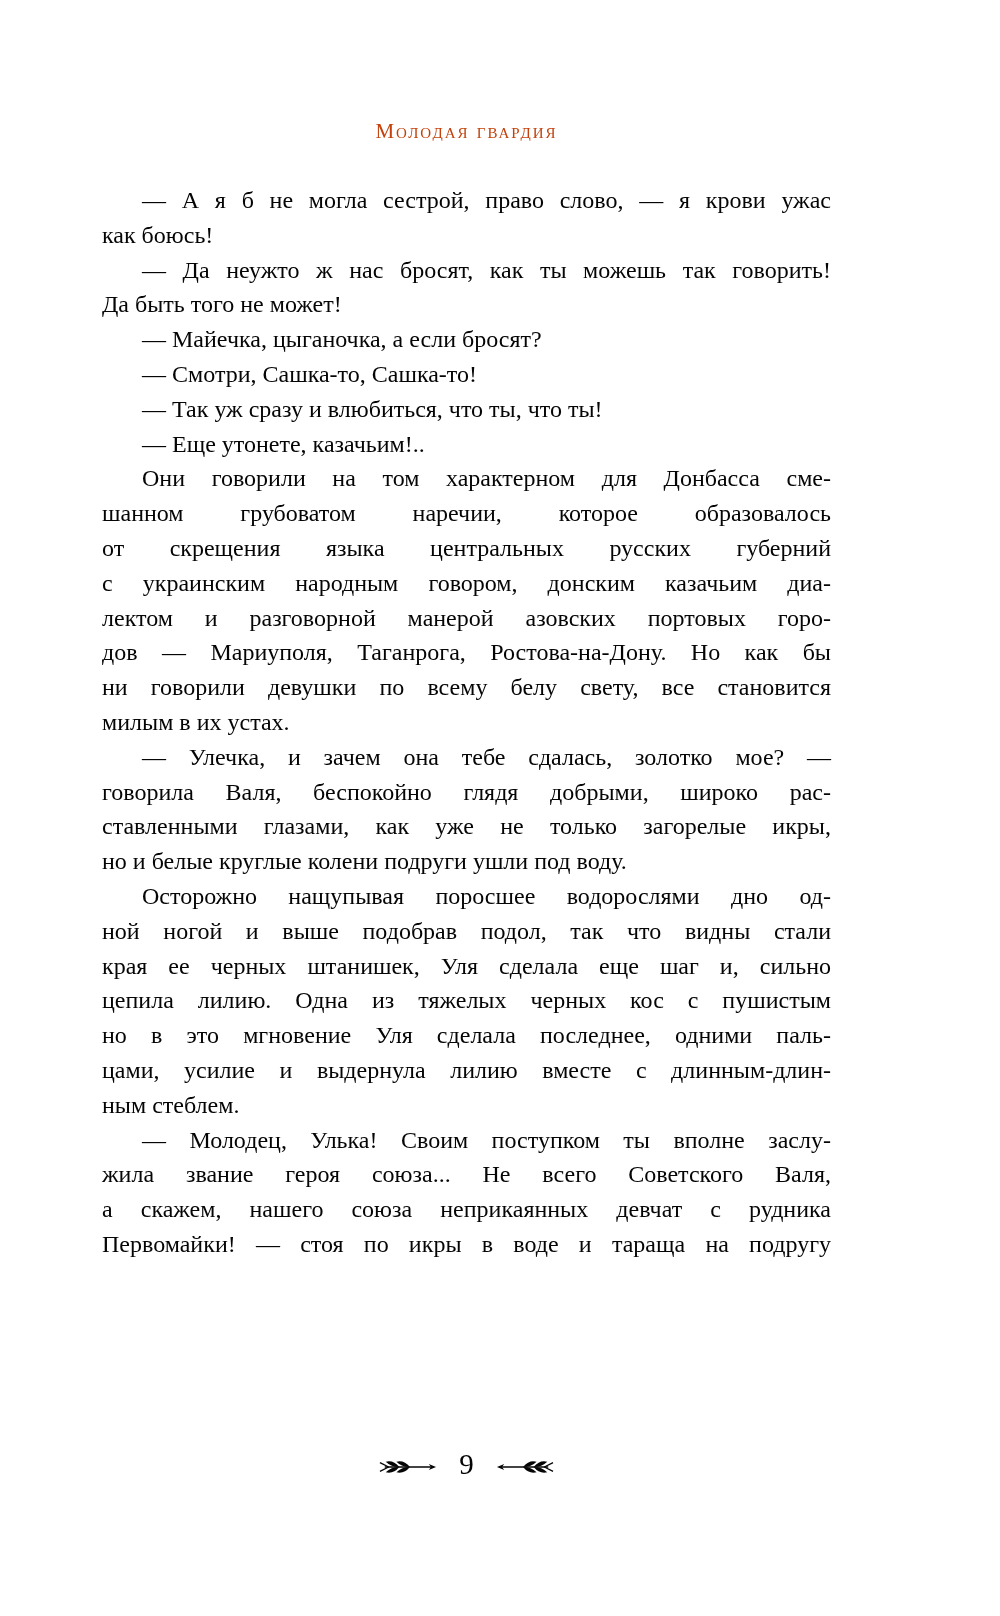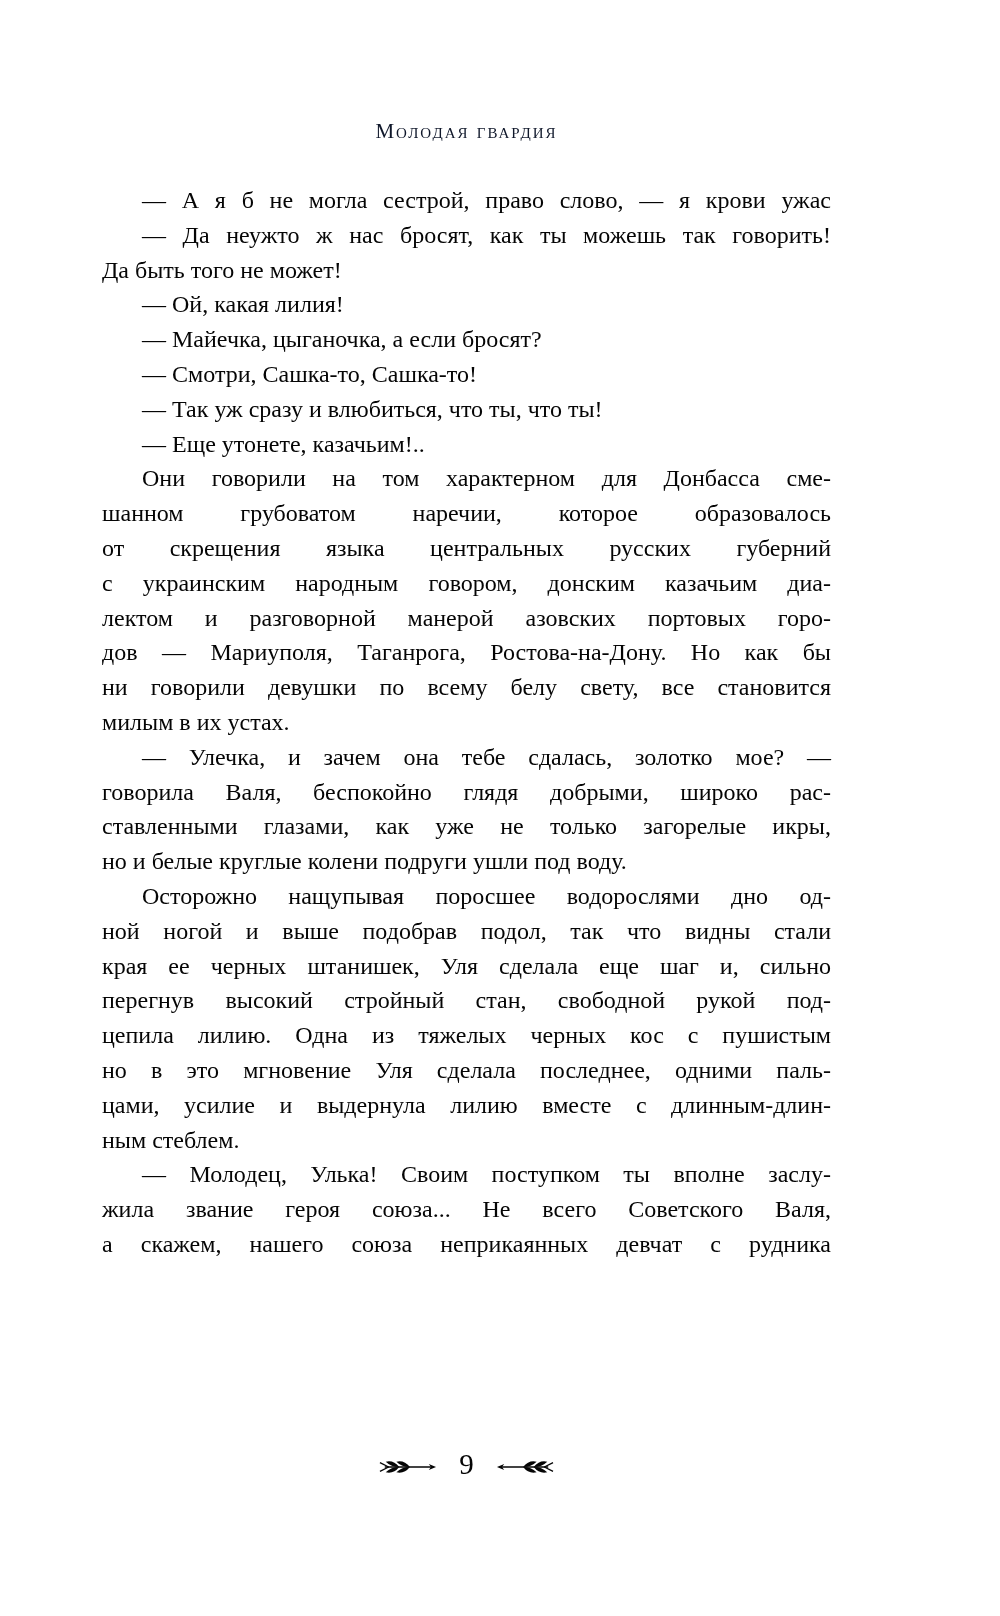--- a/index.html
+++ b/index.html
@@ -18,21 +18,21 @@
   }
   .running-header {
     position: absolute;
     top: 119px;
     left: 102px;
     width: 729px;
     text-align: center;
     font-size: 21px;
     font-variant: small-caps;
     letter-spacing: 2px;
-    color: #0f172a;
+    color: #c2410c;
     white-space: nowrap;
   }
   .text-body {
     position: absolute;
     top: 183px;
     left: 102px;
     width: 729px;
     font-size: 24px;
     line-height: 34.8px;
   }
@@ -73,50 +73,50 @@
 </style>
 </head>
 <body>
 
 <div class="page">
 
   <div class="running-header">Молодая гвардия</div>
 
   <div class="text-body" id="text-body">
       <div class="line first">— А я б не могла сестрой, право слово, — я крови ужас</div>
+      <div class="line lastline">как боюсь!</div>
       <div class="line first">— Да неужто ж нас бросят, как ты можешь так говорить!</div>
       <div class="line lastline">Да быть того не может!</div>
-      <div class="line first lastline">— Ой, какая лилия!</div>
       <div class="line first lastline">— Майечка, цыганочка, а если бросят?</div>
       <div class="line first lastline">— Смотри, Сашка-то, Сашка-то!</div>
       <div class="line first lastline">— Так уж сразу и влюбиться, что ты, что ты!</div>
       <div class="line first lastline">— Еще утонете, казачьим!..</div>
       <div class="line first">Они говорили на том характерном для Донбасса сме-</div>
       <div class="line">шанном грубоватом наречии, которое образовалось</div>
       <div class="line">от скрещения языка центральных русских губерний</div>
       <div class="line">с украинским народным говором, донским казачьим диа-</div>
       <div class="line">лектом и разговорной манерой азовских портовых горо-</div>
       <div class="line">дов — Мариуполя, Таганрога, Ростова-на-Дону. Но как бы</div>
       <div class="line">ни говорили девушки по всему белу свету, все становится</div>
       <div class="line lastline">милым в их устах.</div>
       <div class="line first">— Улечка, и зачем она тебе сдалась, золотко мое? —</div>
       <div class="line">говорила Валя, беспокойно глядя добрыми, широко рас-</div>
       <div class="line">ставленными глазами, как уже не только загорелые икры,</div>
       <div class="line lastline">но и белые круглые колени подруги ушли под воду.</div>
       <div class="line first">Осторожно нащупывая поросшее водорослями дно од-</div>
       <div class="line">ной ногой и выше подобрав подол, так что видны стали</div>
       <div class="line">края ее черных штанишек, Уля сделала еще шаг и, сильно</div>
-      <div class="line">перегнув высокий стройный стан, свободной рукой под-</div>
       <div class="line">цепила лилию. Одна из тяжелых черных кос с пушистым</div>
       <div class="line">но в это мгновение Уля сделала последнее, одними паль-</div>
       <div class="line">цами, усилие и выдернула лилию вместе с длинным-длин-</div>
       <div class="line lastline">ным стеблем.</div>
       <div class="line first">— Молодец, Улька! Своим поступком ты вполне заслу-</div>
       <div class="line">жила звание героя союза... Не всего Советского Валя,</div>
       <div class="line">а скажем, нашего союза неприкаянных девчат с рудника</div>
+      <div class="line">Первомайки! — стоя по икры в воде и тараща на подругу</div>
     </div>
 
   <div class="footer">
     <span class="fleuron">
       <svg viewBox="0 0 60 18" xmlns="http://www.w3.org/2000/svg">
         <path d="M10 9 L1 4.5" stroke="#050505" stroke-width="1.4" fill="none"></path>
         <path d="M10 9 L1 13.5" stroke="#050505" stroke-width="1.4" fill="none"></path>
         <path d="M6 9 H56" stroke="#050505" stroke-width="1.3" fill="none"></path>
         <path d="M21 9 Q15 1.5 7 3.5 Q12.5 9 21 9 Z" fill="#050505"></path>
         <path d="M21 9 Q15 16.5 7 14.5 Q12.5 9 21 9 Z" fill="#050505"></path>

